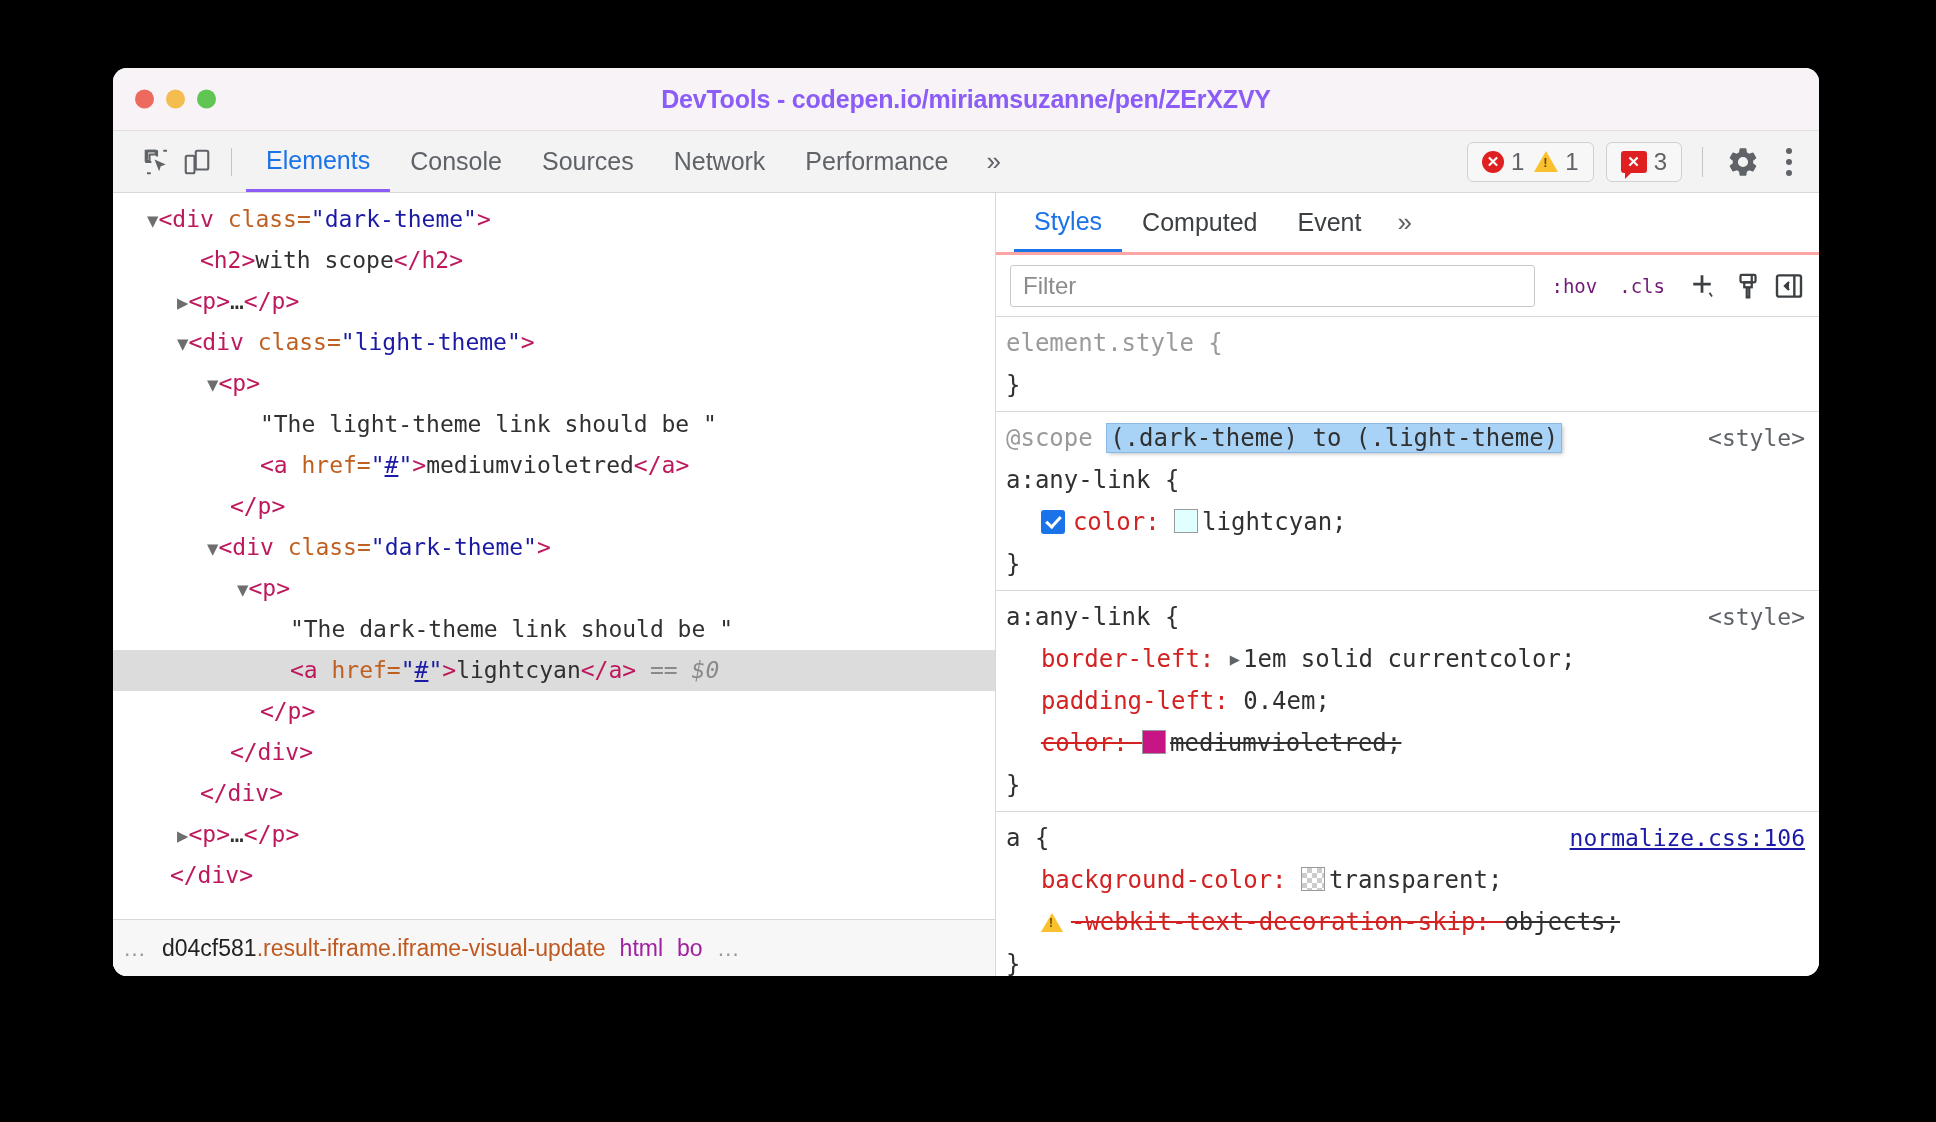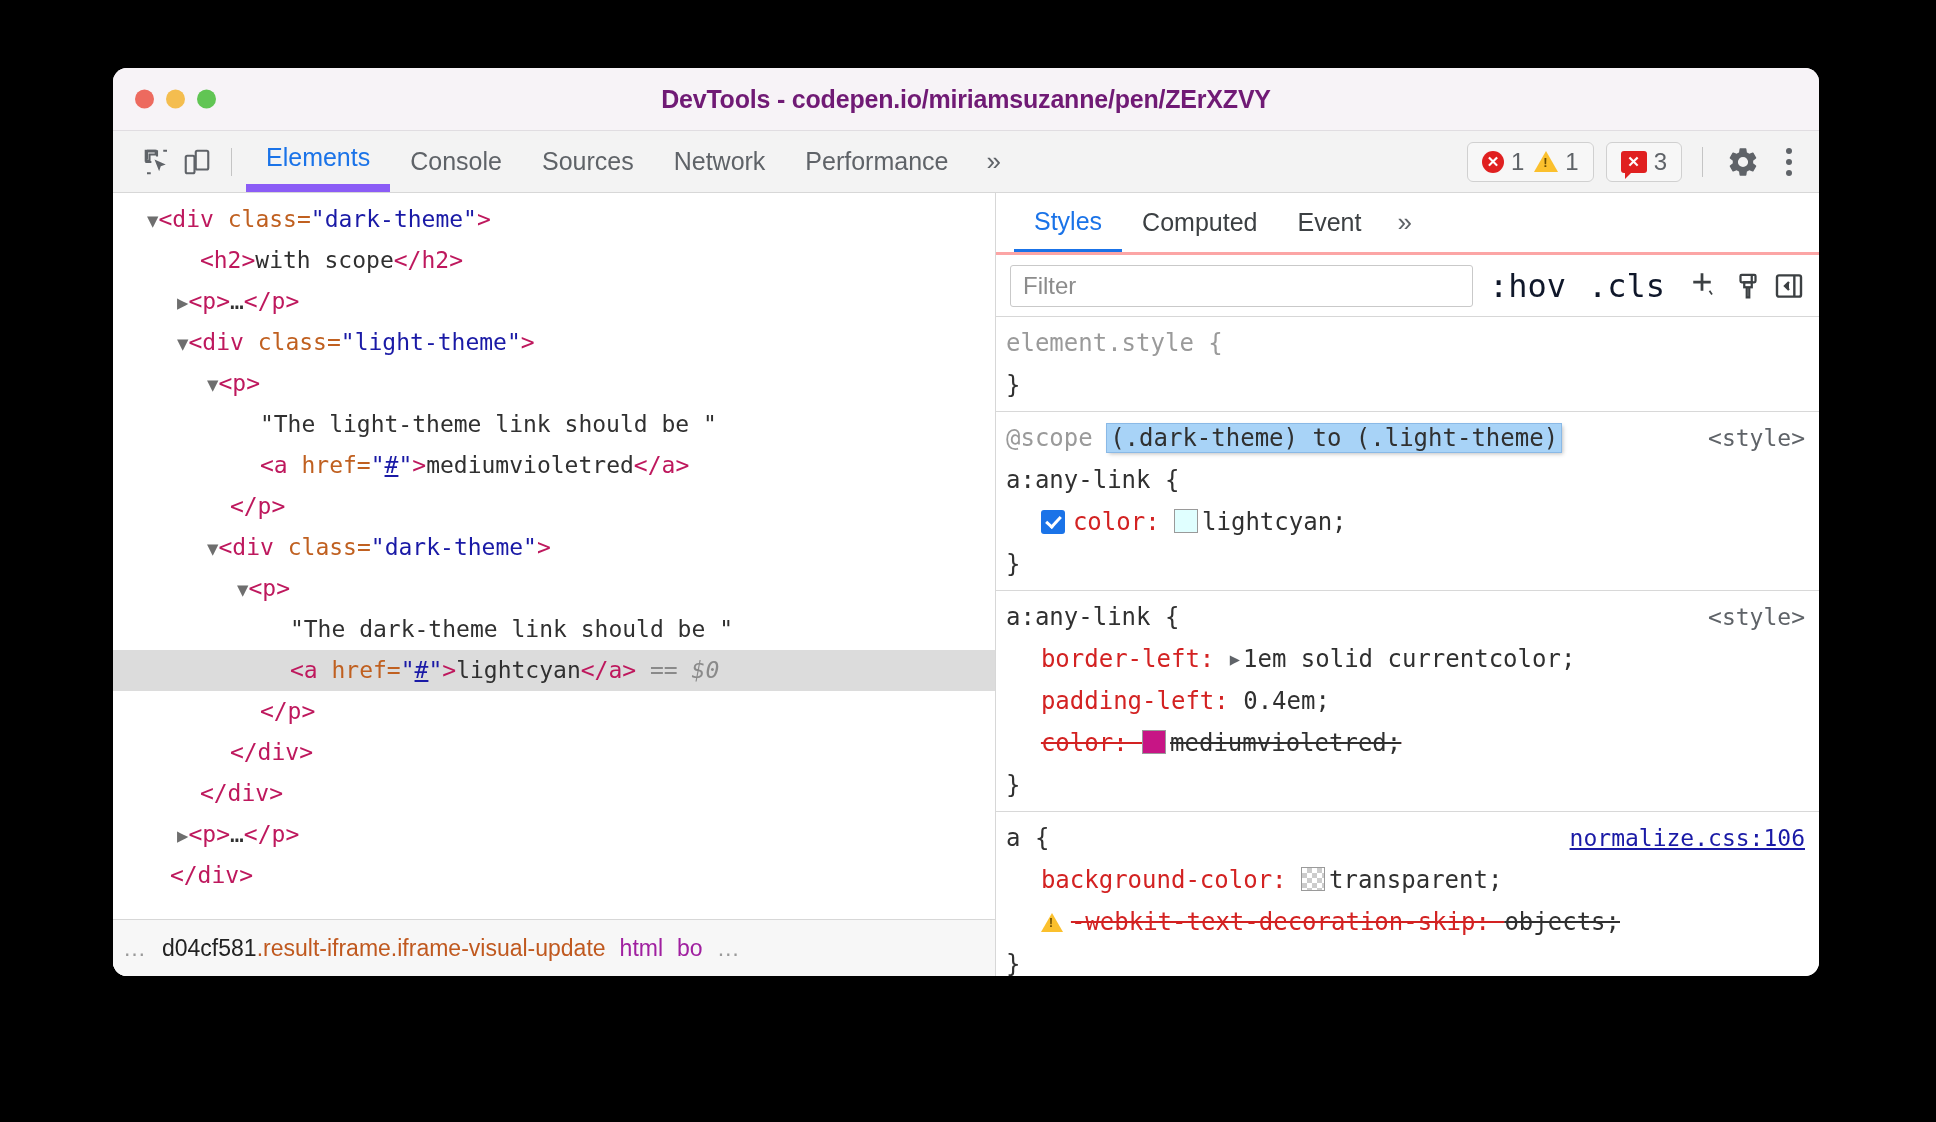--- a/index.html
+++ b/index.html
@@ -55,21 +55,21 @@
   }
   .dot { width: 19px; height: 19px; border-radius: 50%; }
   .dot.red { background: #ed6a5f; }
   .dot.yellow { background: #f4bd4f; }
   .dot.green { background: #61c554; }
   .win-title {
     width: 100%;
     text-align: center;
     font-size: 25px;
     font-weight: bold;
-    color: #701a75;
+    color: #8b5cf6;
     letter-spacing: -0.2px;
   }
 
   
   .toolbar {
     height: 62px;
     flex: 0 0 62px;
     background: #f3f3f3;
     border-bottom: 1px solid #d7d7d7;
     display: flex;
@@ -101,21 +101,21 @@
     display: flex;
     align-items: center;
     padding: 0 20px;
     font-size: 25px;
     color: #5f6368;
     box-sizing: border-box;
     white-space: nowrap;
   }
   .tab.active {
     color: #1a73e8;
-    border-bottom: 8px solid #8b5cf6;
+    border-bottom: 3px solid #8b5cf6;
   }
   .tab-more {
     font-size: 26px;
     color: #5f6368;
     padding: 0 18px;
     display: flex; align-items: center; height: 100%;
   }
   .tb-right {
     margin-left: auto;
     display: flex;
@@ -302,22 +302,22 @@
     display: flex;
     align-items: center;
     padding: 0 12px;
     font-size: 24px;
     color: #8c8c8c;
     background: #fff;
     box-sizing: border-box;
   }
   .sbtn {
     font-family: "DejaVu Sans Mono", monospace;
-    font-size: 32px;
-    color: #0f172a;
+    font-size: 19px;
+    color: #701a75;
     padding: 0 6px;
     white-space: nowrap;
   }
   .sico { color: #5f6368; display:flex; align-items:center; }
 
   .rules {
     flex: 1 1 auto;
     overflow: hidden;
     font-family: "DejaVu Sans Mono", monospace;
     font-size: 24px;

